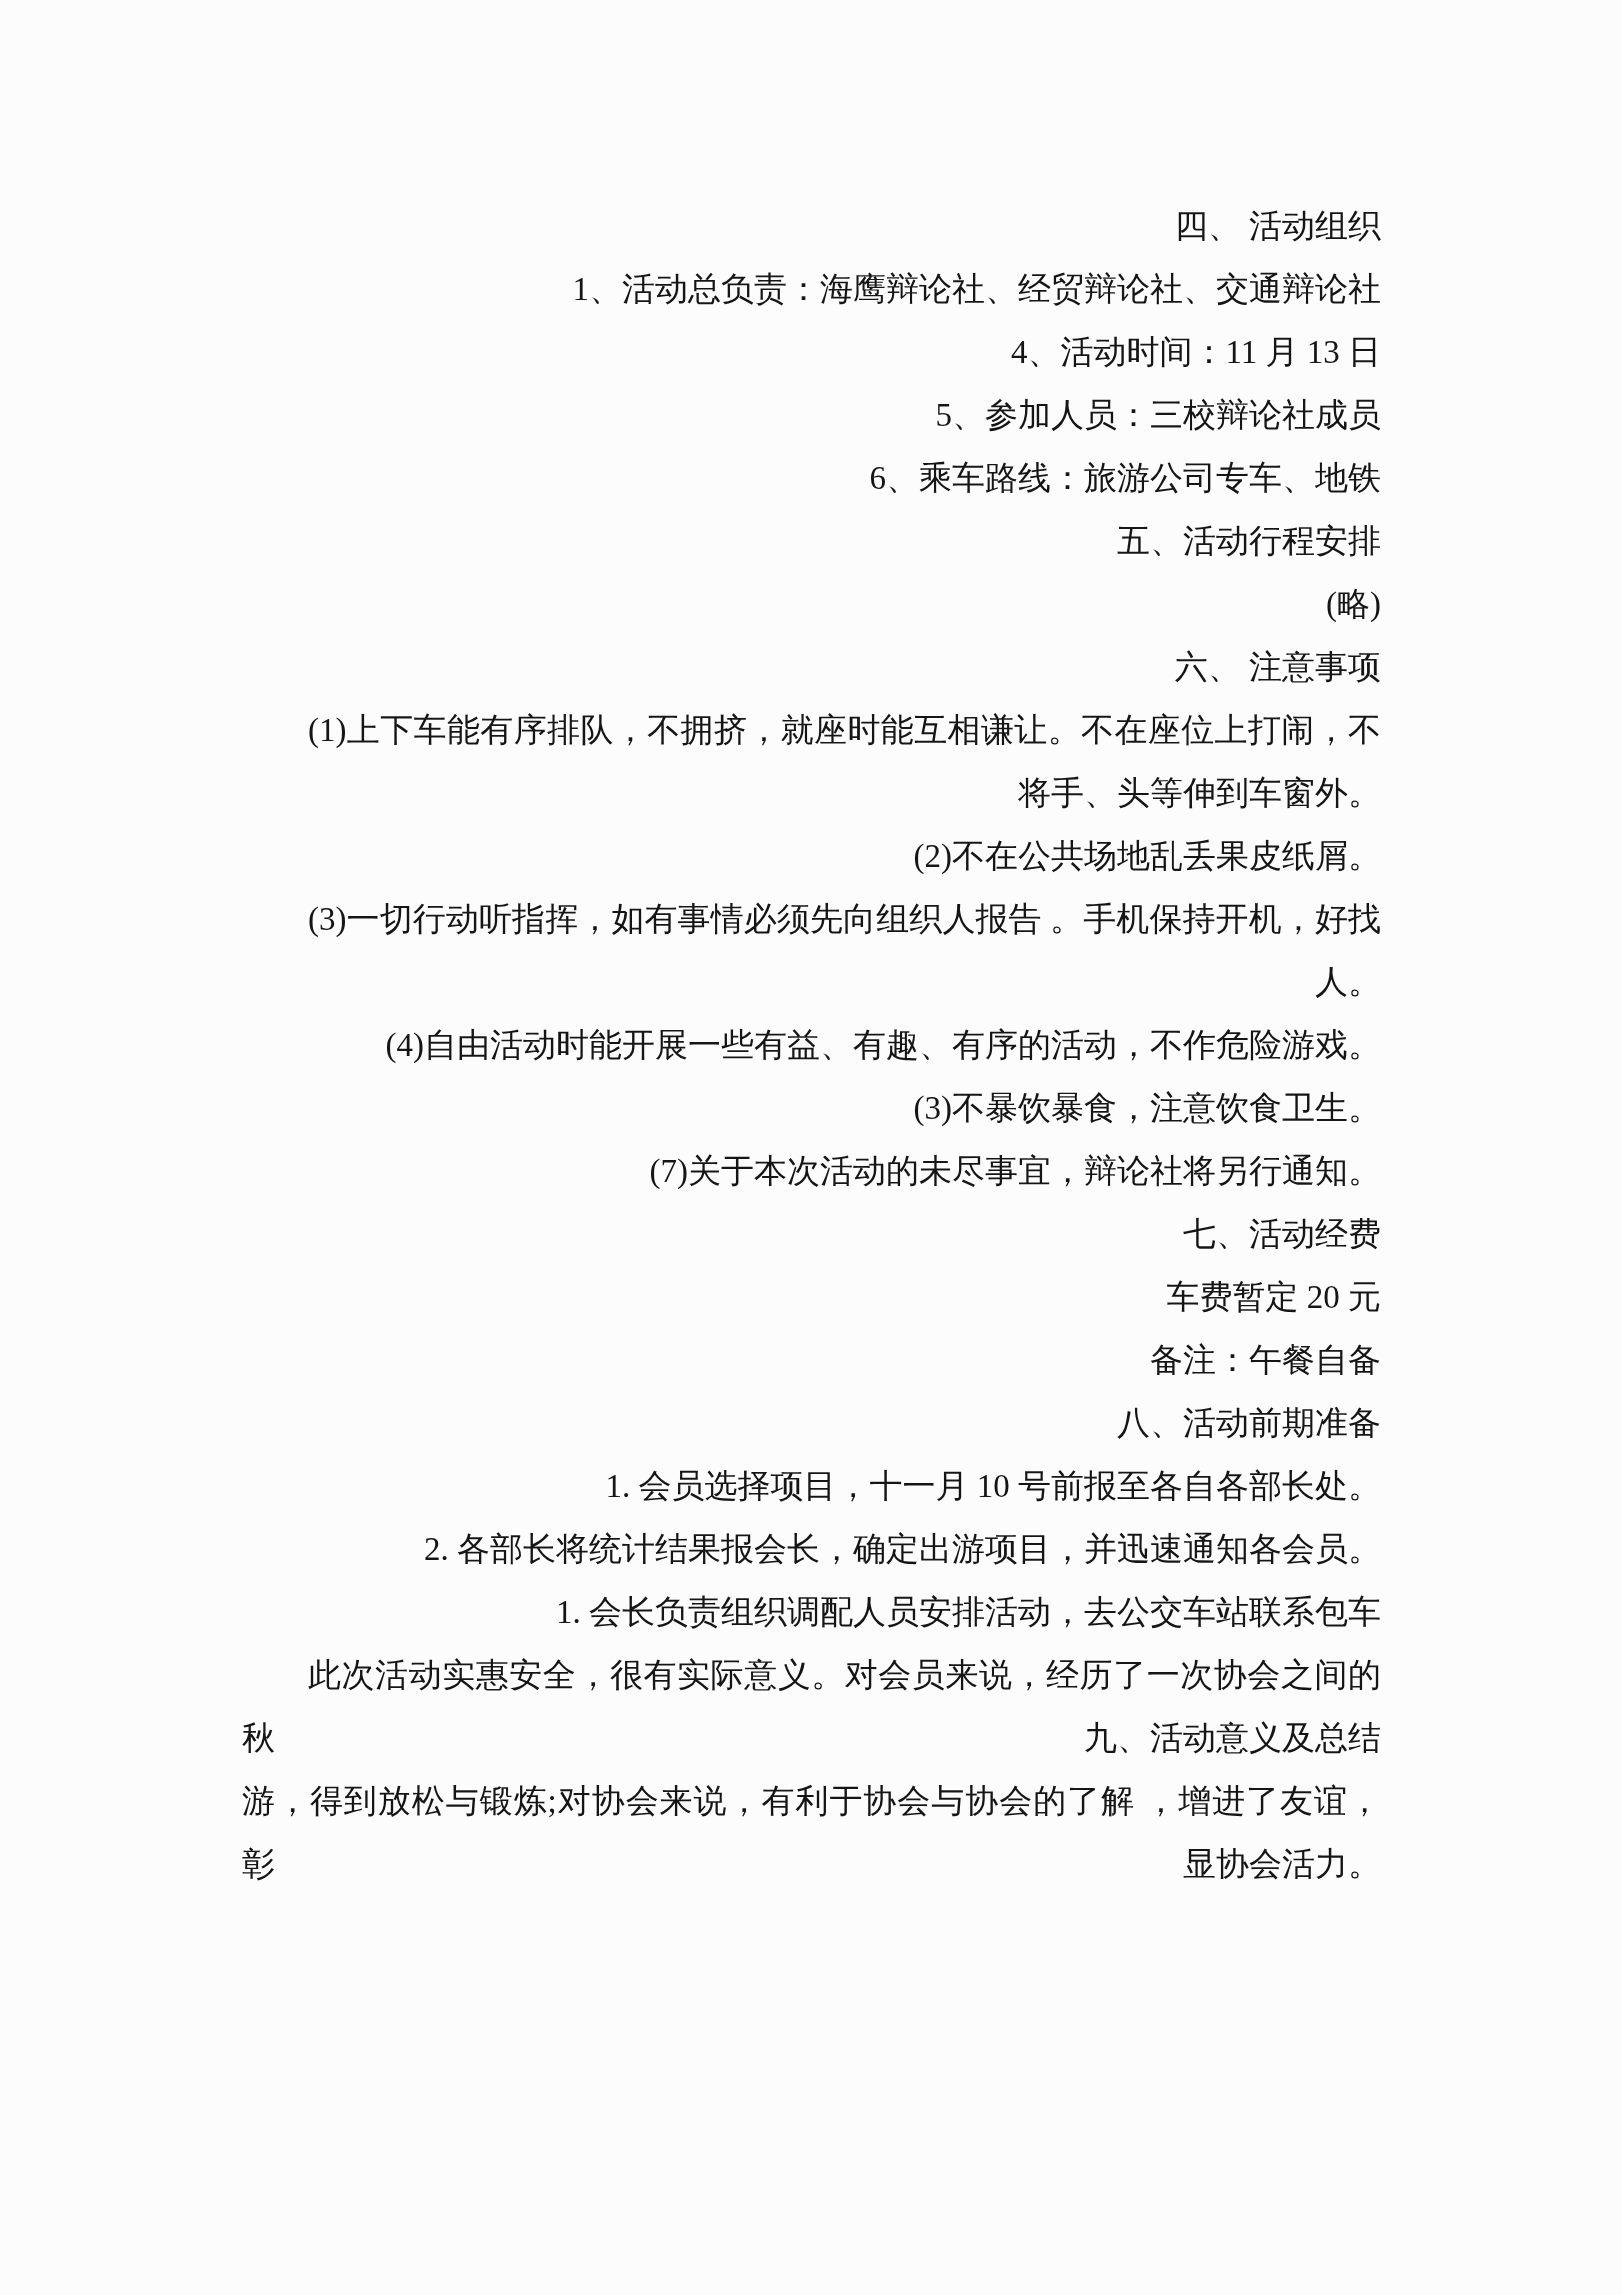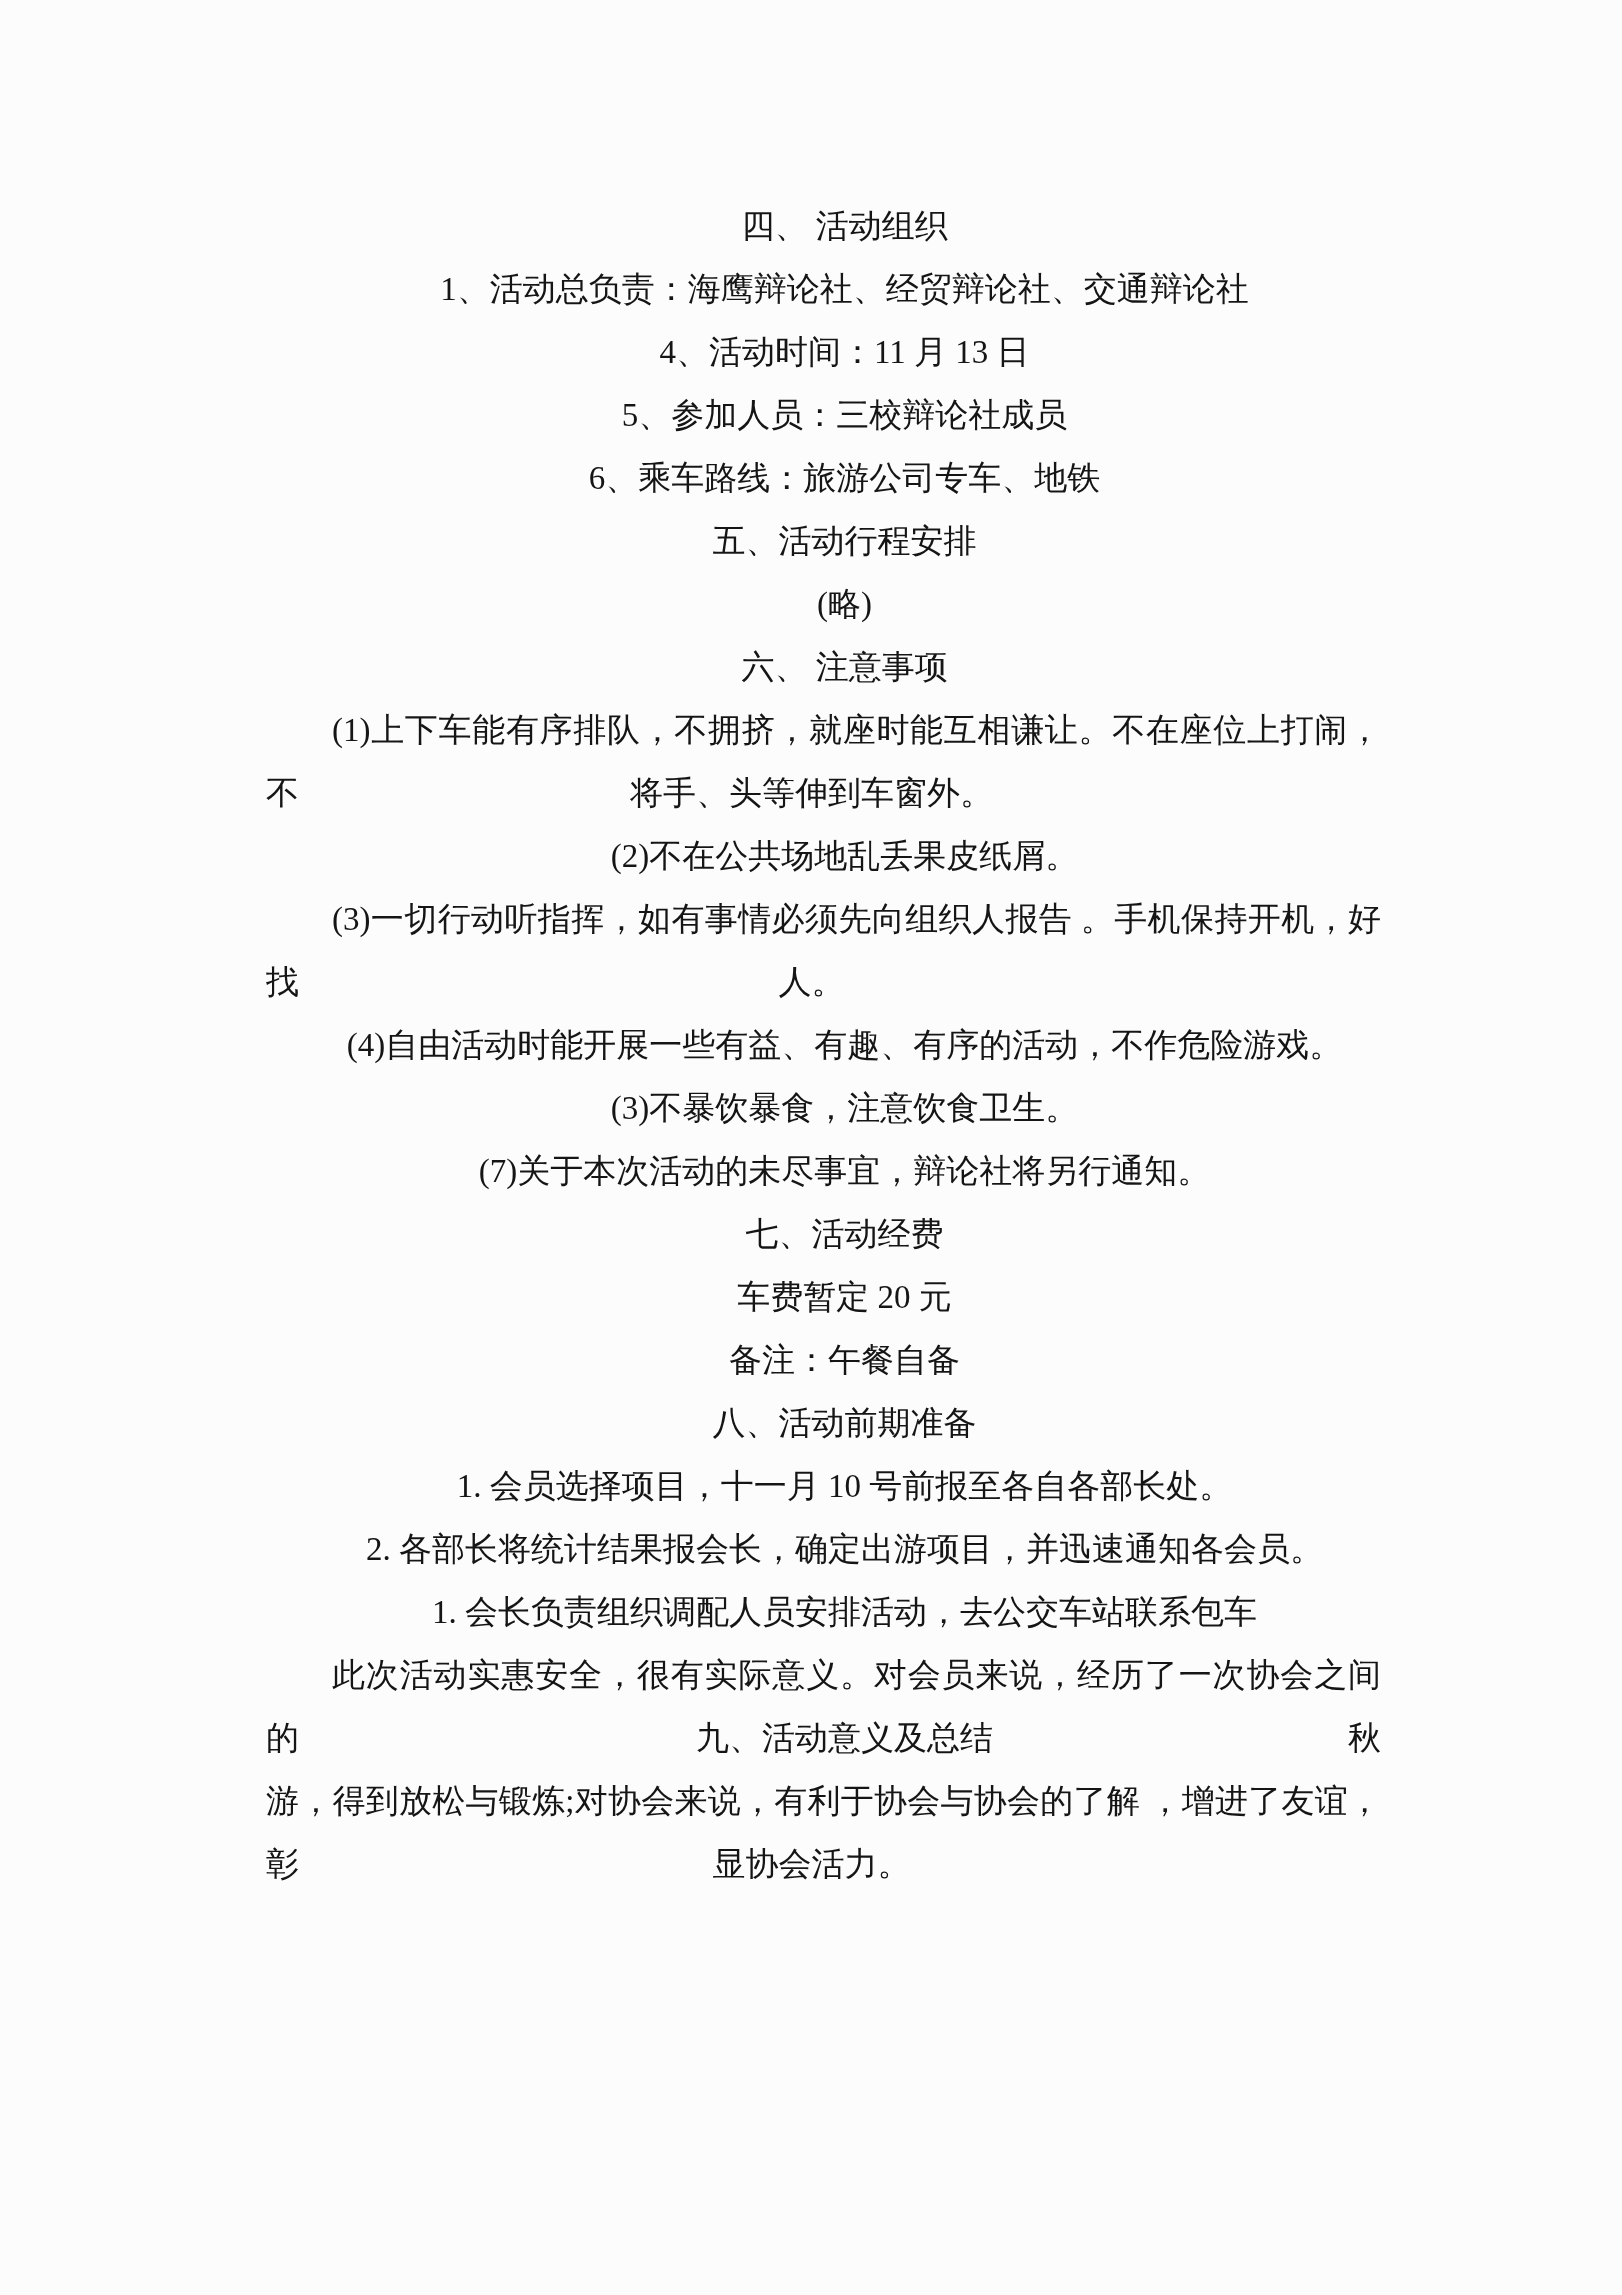--- a/index.html
+++ b/index.html
@@ -22,29 +22,28 @@
     width: 1139px;
     font-size: 33px;
     line-height: 63px;
     color: #151515;
     letter-spacing: 0;
   }
   .line {
     white-space: pre-wrap;
     height: 63px;
     overflow: visible;
-    text-align: center;
+    text-align: right;
   }
   .line.indent {
     text-indent: 2em;
   }
   .line.fill {
     text-align: justify;
     text-align-last: justify;
-    margin-left: 24px;
   }
 </style>
 </head>
 <body>
 
 <div class="page">
   <div class="text-block" id="lines-container" style="color: rgb(21, 21, 21);">
       <div class="line indent">四、 活动组织</div>
       <div class="line indent">1、活动总负责：海鹰辩论社、经贸辩论社、交通辩论社</div>
       <div class="line indent">4、活动时间：11 月 13 日</div>

